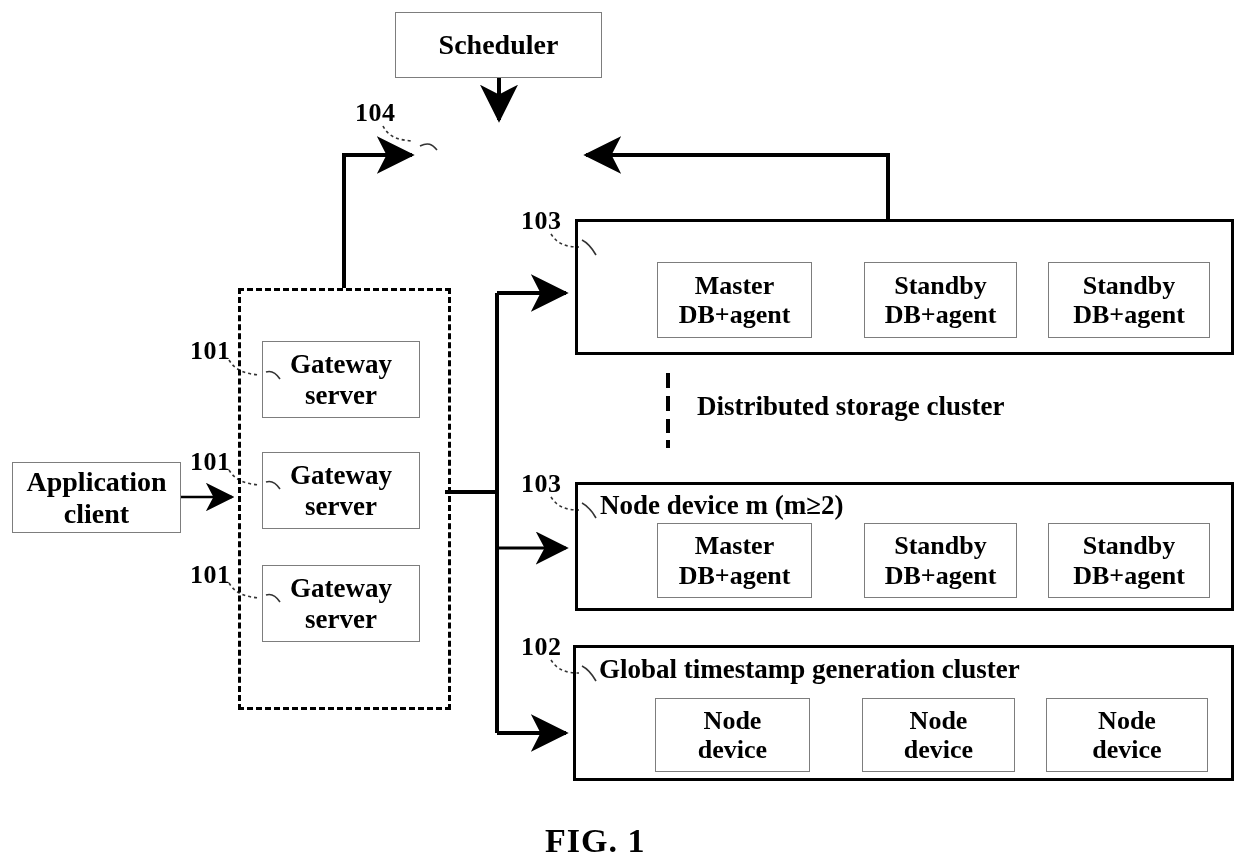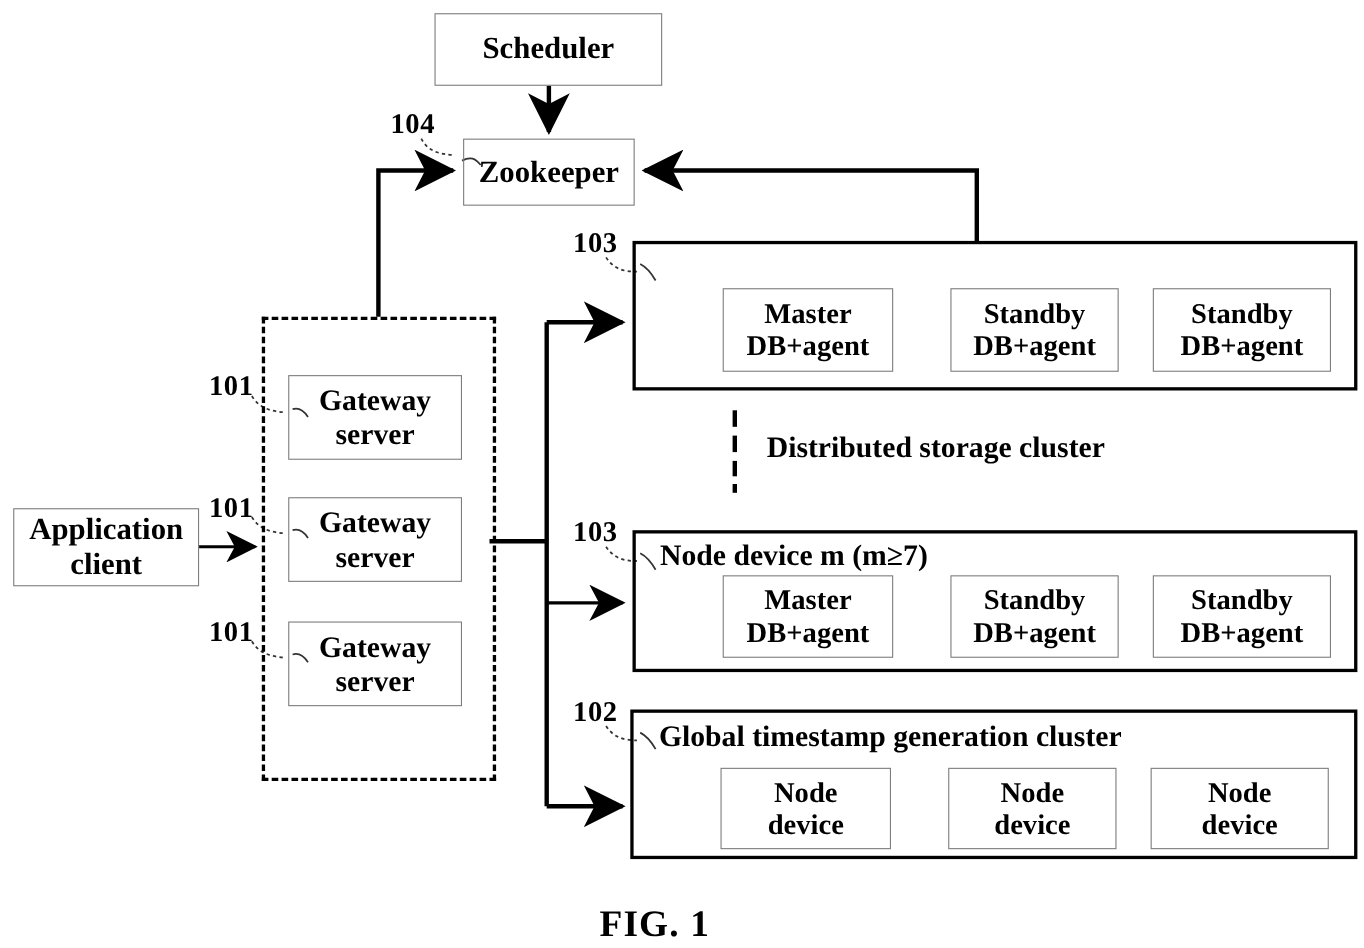--- a/index.html
+++ b/index.html
@@ -149,23 +149,20 @@
       <path d="M 551 660 C 558 671, 568 673, 579 673" stroke-width="1.6" stroke-dasharray="3 3"></path>
       <path d="M 582 666 C 588 669, 592 674, 596 681" stroke-width="1.6"></path>
     </g>
   </svg>
 
   <div class="box thin-box t28" style="left:395px; top:12px; width:207px; height:66px;">
     <span>Scheduler</span>
   </div>
 
   <div class="ref-num" style="left:355px; top:98px;">104</div>
-  <div class="box thin-box t28" style="left:421px; top:126px; width:156px; height:61px;">
-    <span>Zookeeper</span>
-  </div>
 
   <div class="box thin-box t28" style="left:12px; top:462px; width:169px; height:71px;">
     <span>
       <span>Application</span><br>
       <span>client</span>
     </span>
   </div>
 
   <div class="dashed-box" style="position:absolute; left:238px; top:288px; width:207px; height:416px;"></div>
 
@@ -211,21 +208,21 @@
     <span>
       <span>Standby</span><br>
       <span>DB+agent</span>
     </span>
   </div>
 
   <div class="cluster-title" style="left:697px; top:391px;">Distributed storage cluster</div>
 
   <div class="ref-num" style="left:521px; top:469px;">103</div>
   <div class="thick-box" style="position:absolute; left:575px; top:482px; width:653px; height:123px;"></div>
-  <div class="cluster-title" style="left:600px; top:490px;">Node device m (m≥7)</div>
+  <div class="cluster-title" style="left:600px; top:490px;">Node device m (m≥2)</div>
   <div class="box thin-box t26" style="left:657px; top:523px; width:155px; height:75px;">
     <span>
       <span>Master</span><br>
       <span>DB+agent</span>
     </span>
   </div>
   <div class="box thin-box t26" style="left:864px; top:523px; width:153px; height:75px;">
     <span>
       <span>Standby</span><br>
       <span>DB+agent</span>

